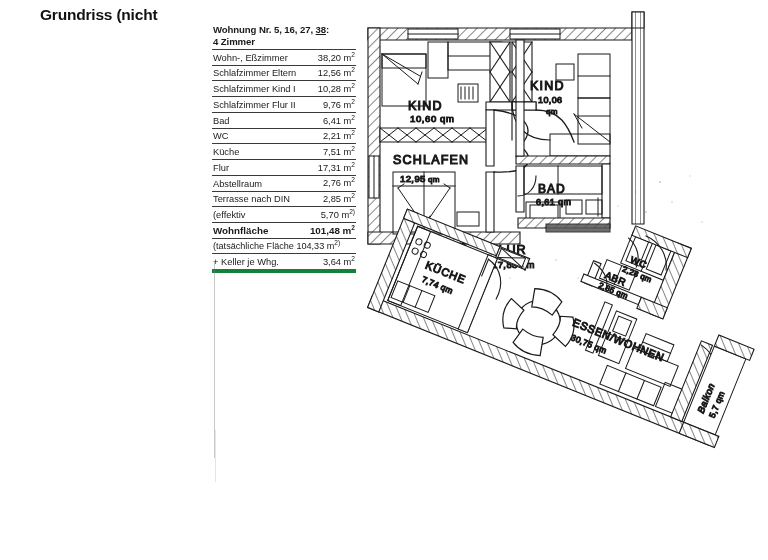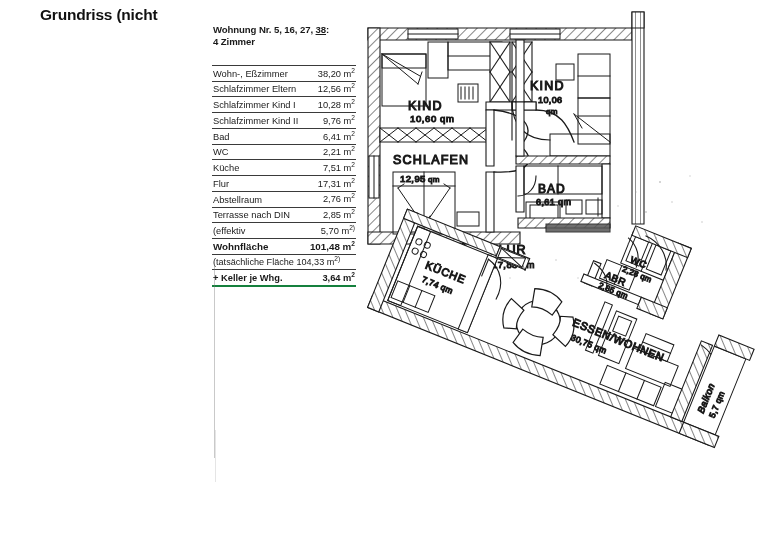--- a/index.html
+++ b/index.html
@@ -44,30 +44,29 @@
     font-size: 9.6px;
     line-height: 12px;
     padding: 0 1px 1px 1px;
     letter-spacing: -0.1px;
   }
   #area-table .tbl-title .u { text-decoration: underline; }
   #area-table table {
     border-collapse: collapse;
     width: 100%;
     table-layout: fixed;
-    margin-top: 16px;
   }
   #area-table td {
     border-top: 1px solid #3a3a3a;
     padding: 1.6px 1px 1.3px 1px;
     vertical-align: bottom;
     white-space: nowrap;
     font-size: 9.3px;
   }
-  #area-table tr:last-child td { border-bottom: 2px solid #15803d; font-weight: bold; }
+  #area-table tr:last-child td { border-bottom: 4px solid #15803d; }
   #area-table td.val {
     text-align: right;
     width: 48px;
   }
   #area-table tr.bold td { font-weight: bold; font-size: 9.8px; }
   #area-table tr.span td { font-size: 9.1px; }
   .sup { font-size: 6.6px; vertical-align: super; }
 
   
   #floorplan {
@@ -119,21 +118,21 @@
       </tr>
       <tr>
         <td>Schlafzimmer Eltern</td>
         <td class="val"><span>12,56 m</span><span class="sup">2</span></td>
       </tr>
       <tr>
         <td>Schlafzimmer Kind I</td>
         <td class="val"><span>10,28 m</span><span class="sup">2</span></td>
       </tr>
       <tr>
-        <td>Schlafzimmer Kind II</td>
+        <td>Schlafzimmer Flur II</td>
         <td class="val"><span>9,76 m</span><span class="sup">2</span></td>
       </tr>
       <tr>
         <td>Bad</td>
         <td class="val"><span>6,41 m</span><span class="sup">2</span></td>
       </tr>
       <tr>
         <td>WC</td>
         <td class="val"><span>2,21 m</span><span class="sup">2</span></td>
       </tr>

